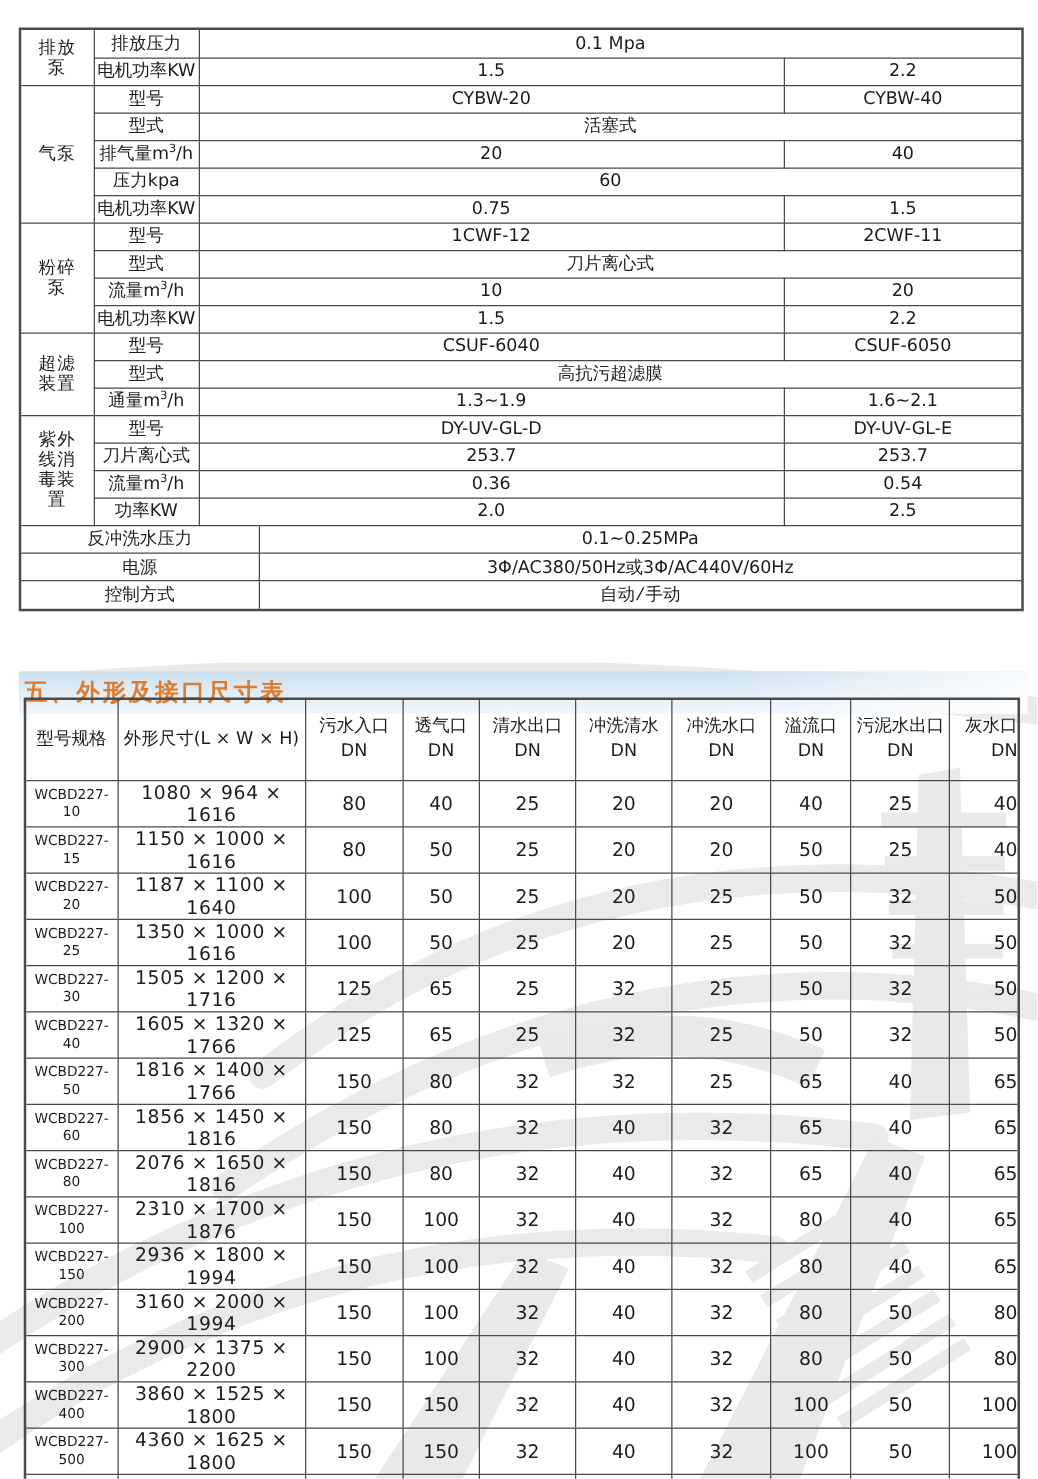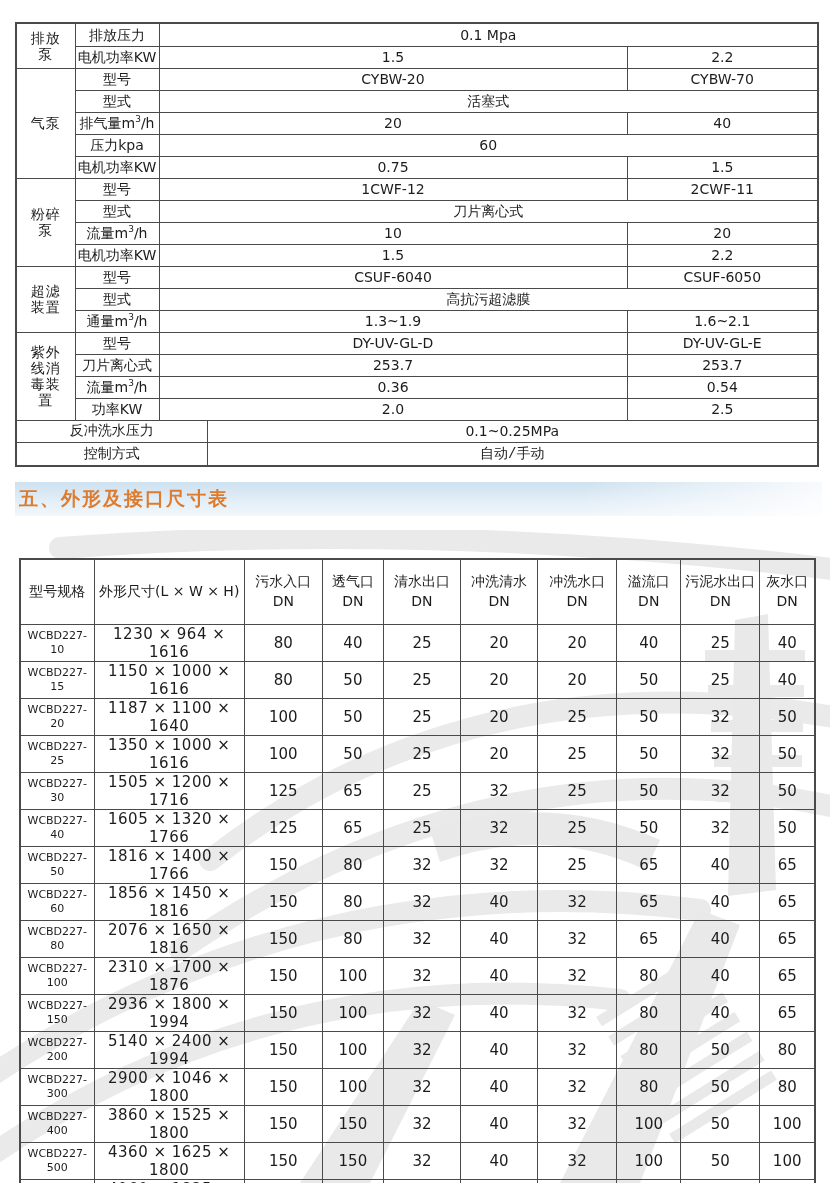--- a/index.html
+++ b/index.html
@@ -32,40 +32,40 @@
   #spec-footer tr{height:22px;}
   #spec-footer td{font-size:14px;}
   #spec-footer tr:first-child td{border-top:none;}
   #spec-table tr td:first-child,#spec-footer tr td:first-child{border-left:none;}
   #spec-table tr td:last-child,#spec-footer tr td:last-child{border-right:none;margin-top:11px;}
   #spec-table tr:first-child td{border-top:none;}
   #spec-footer tr:last-child td{border-bottom:none;font-family:Liberation Mono, monospace;}
 
   
   .section-title{
-    position:absolute;left:15px;top:482px;width:807px;height:34px;z-index:1;
+    position:absolute;left:15px;top:537px;width:807px;height:34px;z-index:1;
     display:flex;align-items:center;
     background:linear-gradient(180deg,#cde1ef 0%,#e3eef7 55%,#f2f7fb 100%);
     background-repeat:no-repeat;
   }
   .section-title .fade{position:absolute;right:0;top:0;bottom:0;width:30%;
     background:linear-gradient(90deg,rgba(255,255,255,0),rgba(255,255,255,.85));}
   .section-title span{
     position:relative;z-index:1;
     font-size:19px;font-weight:bold;color:#dd7b2e;letter-spacing:2px;padding-left:4px;
   }
 
   
   #dim-wrap{left:19px;top:558px;width:793px;}
   #dim-table thead tr{height:64px;margin-top:44px;}
   #dim-table tbody tr{height:33.4px;margin-top:40px;}
   #dim-table th{font-size:14px;line-height:1.4;font-weight:normal;}
   #dim-table thead tr th{border-top:none;}
   #dim-table tr th:first-child,#dim-table tr td:first-child{border-left:none;}
-  #dim-table tr th:last-child,#dim-table tr td:last-child{border-right:none;}
+  #dim-table tr th:last-child,#dim-table tr td:last-child{border-right:none;text-align:right;}
   #dim-table tbody tr:last-child td{border-bottom:none;}
   #dim-table td.model-cell{font-size:11px;line-height:1.2;}
   #dim-table td.dims-cell{font-size:15px;letter-spacing:0.5px;}
   #dim-table td.dn-cell{font-size:15px;}
 </style>
 </head>
 <body>
 
 <div class="page">
 
@@ -115,21 +115,21 @@
           </tr>
           <tr>
             <td class="label-cell">电机功率KW</td>
             <td class="value-cell">1.5</td>
             <td class="value-cell">2.2</td>
           </tr>
           <tr>
             <td class="group-cell" rowspan="5">气泵</td>
             <td class="label-cell">型号</td>
             <td class="value-cell">CYBW-20</td>
-            <td class="value-cell">CYBW-70</td>
+            <td class="value-cell">CYBW-40</td>
           </tr>
           <tr>
             <td class="label-cell">型式</td>
             <td class="value-cell" colspan="2">活塞式</td>
           </tr>
           <tr>
             <td class="label-cell">排气量m<sup>3</sup>/h</td>
             <td class="value-cell">20</td>
             <td class="value-cell">40</td>
           </tr>
@@ -202,20 +202,24 @@
     </table>
     <table id="spec-footer">
       <colgroup>
           <col style="width:190px">
           <col style="width:610px">
         </colgroup>
       <tbody>
           <tr>
             <td class="label-cell">反冲洗水压力</td>
             <td class="value-cell">0.1~0.25MPa</td>
+          </tr>
+          <tr>
+            <td class="label-cell">电源</td>
+            <td class="value-cell">3Φ/AC380/50Hz或3Φ/AC440V/60Hz</td>
           </tr>
           <tr>
             <td class="label-cell">控制方式</td>
             <td class="value-cell">自动/手动</td>
           </tr>
         </tbody>
     </table>
   </div>
 
   <div class="section-title">
@@ -247,21 +251,21 @@
             <th>冲洗清水<br>DN</th>
             <th>冲洗水口<br>DN</th>
             <th>溢流口<br>DN</th>
             <th>污泥水出口<br>DN</th>
             <th>灰水口<br>DN</th>
           </tr>
       </thead>
       <tbody>
           <tr>
             <td class="model-cell">WCBD227-<br>10</td>
-            <td class="dims-cell">1230 × 964 × 1616</td>
+            <td class="dims-cell">1080 × 964 × 1616</td>
             <td class="dn-cell">80</td>
             <td class="dn-cell">40</td>
             <td class="dn-cell">25</td>
             <td class="dn-cell">20</td>
             <td class="dn-cell">20</td>
             <td class="dn-cell">40</td>
             <td class="dn-cell">25</td>
             <td class="dn-cell">40</td>
           </tr>
           <tr>
@@ -379,33 +383,33 @@
             <td class="dn-cell">100</td>
             <td class="dn-cell">32</td>
             <td class="dn-cell">40</td>
             <td class="dn-cell">32</td>
             <td class="dn-cell">80</td>
             <td class="dn-cell">40</td>
             <td class="dn-cell">65</td>
           </tr>
           <tr>
             <td class="model-cell">WCBD227-<br>200</td>
-            <td class="dims-cell">5140 × 2400 × 1994</td>
+            <td class="dims-cell">3160 × 2000 × 1994</td>
             <td class="dn-cell">150</td>
             <td class="dn-cell">100</td>
             <td class="dn-cell">32</td>
             <td class="dn-cell">40</td>
             <td class="dn-cell">32</td>
             <td class="dn-cell">80</td>
             <td class="dn-cell">50</td>
             <td class="dn-cell">80</td>
           </tr>
           <tr>
             <td class="model-cell">WCBD227-<br>300</td>
-            <td class="dims-cell">2900 × 1046 × 1800</td>
+            <td class="dims-cell">2900 × 1375 × 2200</td>
             <td class="dn-cell">150</td>
             <td class="dn-cell">100</td>
             <td class="dn-cell">32</td>
             <td class="dn-cell">40</td>
             <td class="dn-cell">32</td>
             <td class="dn-cell">80</td>
             <td class="dn-cell">50</td>
             <td class="dn-cell">80</td>
           </tr>
           <tr>

